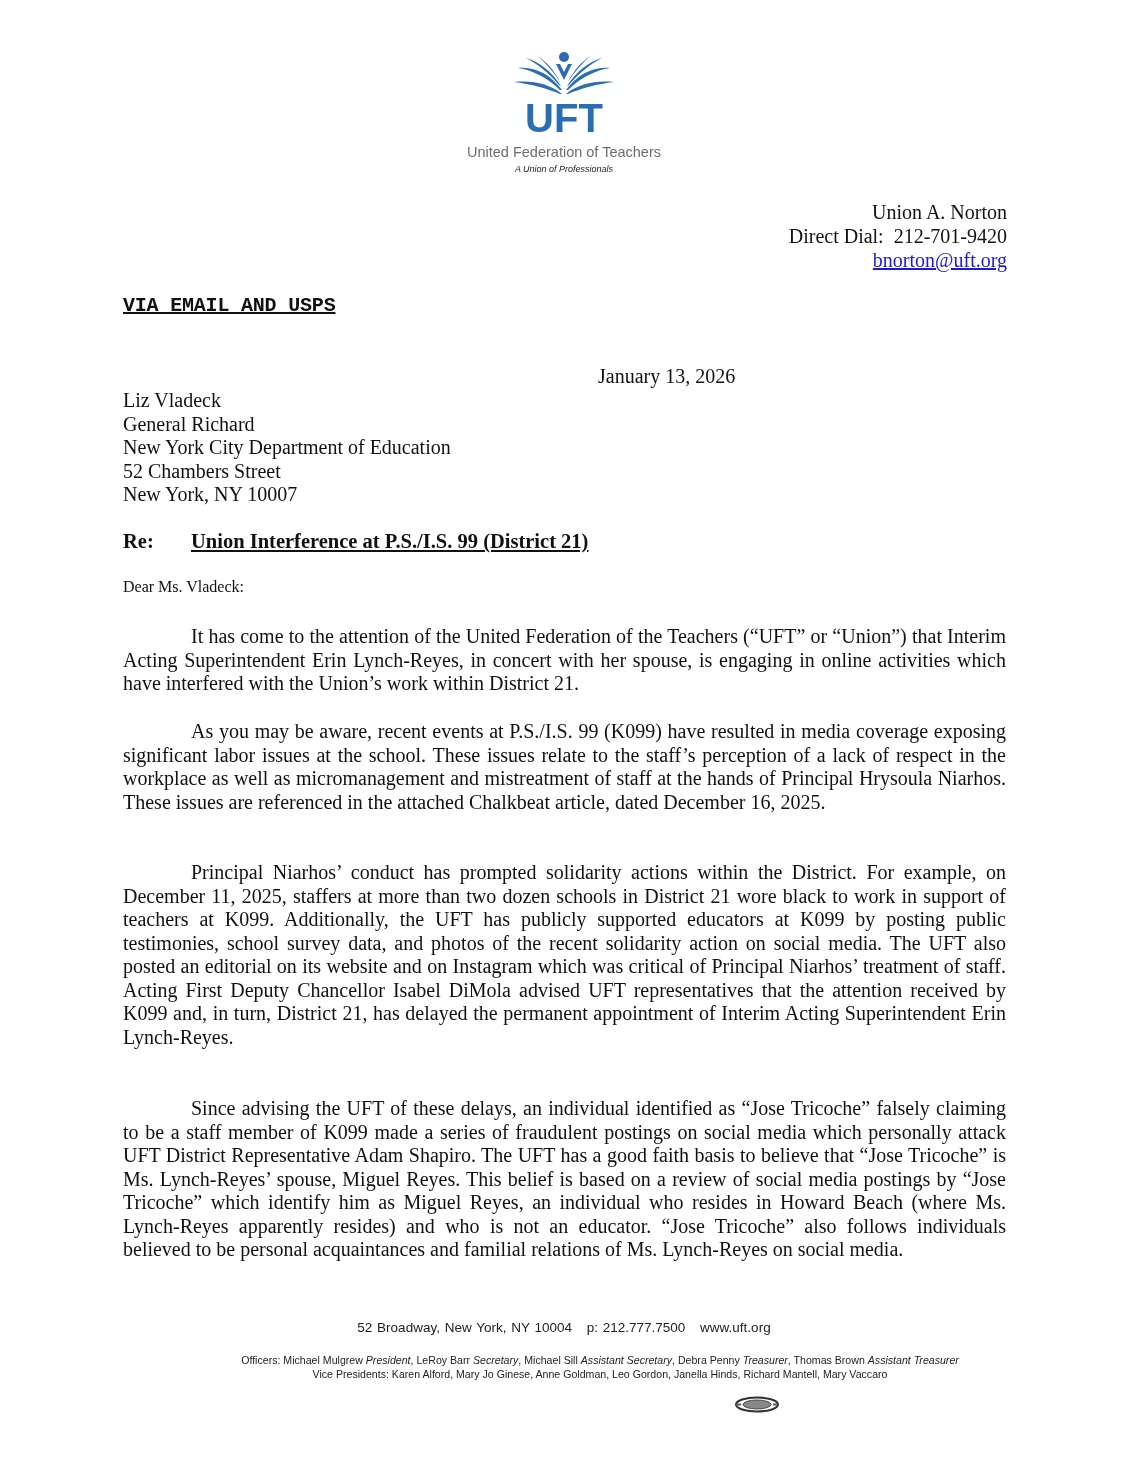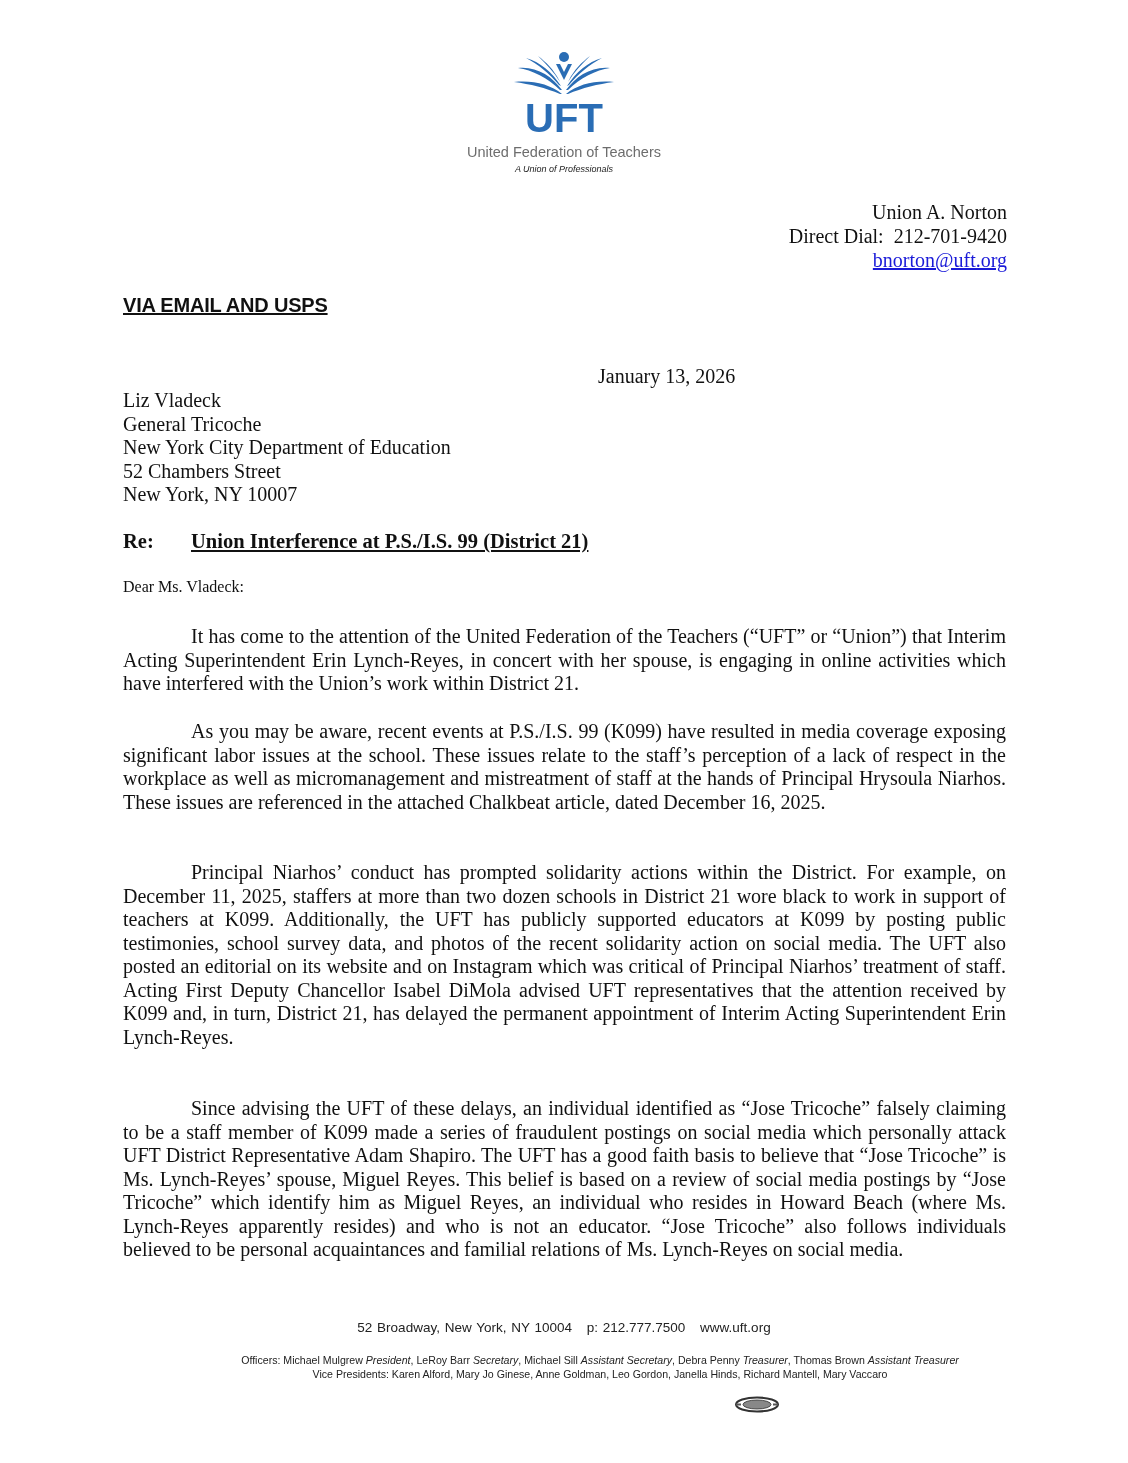--- a/index.html
+++ b/index.html
@@ -63,21 +63,21 @@
   }
   .sender a {
     color: #1a1ad8;
     text-decoration: underline;
   }
   
   .via {
     position: absolute;
     left: 123px;
     top: 294px;
-    font-family: Liberation Sans, sans-serif;
+    font-family: Liberation Mono, monospace;
     font-weight: bold;
     font-size: 20px;
     text-decoration: underline;
     letter-spacing: -0.2px;
   }
   .date {
     position: absolute;
     left: 598px;
     top: 365px;
     font-family: "Liberation Serif", serif;
@@ -193,21 +193,21 @@
     <div style="white-space:pre;">Direct Dial:  212-701-9420</div>
     <div><a href="#">bnorton@uft.org</a></div>
   </div>
 
   <div class="via">VIA EMAIL AND USPS</div>
 
   <div class="date">January 13, 2026</div>
 
   <div class="recipient">
     <div>Liz Vladeck</div>
-    <div>General Tricoche</div>
+    <div>General Richard</div>
     <div>New York City Department of Education</div>
     <div>52 Chambers Street</div>
     <div>New York, NY 10007</div>
   </div>
 
   <div class="re-line">
     <span class="re-label">Re:</span>
     <span class="re-subject">Union Interference at P.S./I.S. 99 (District 21)</span>
   </div>
 

